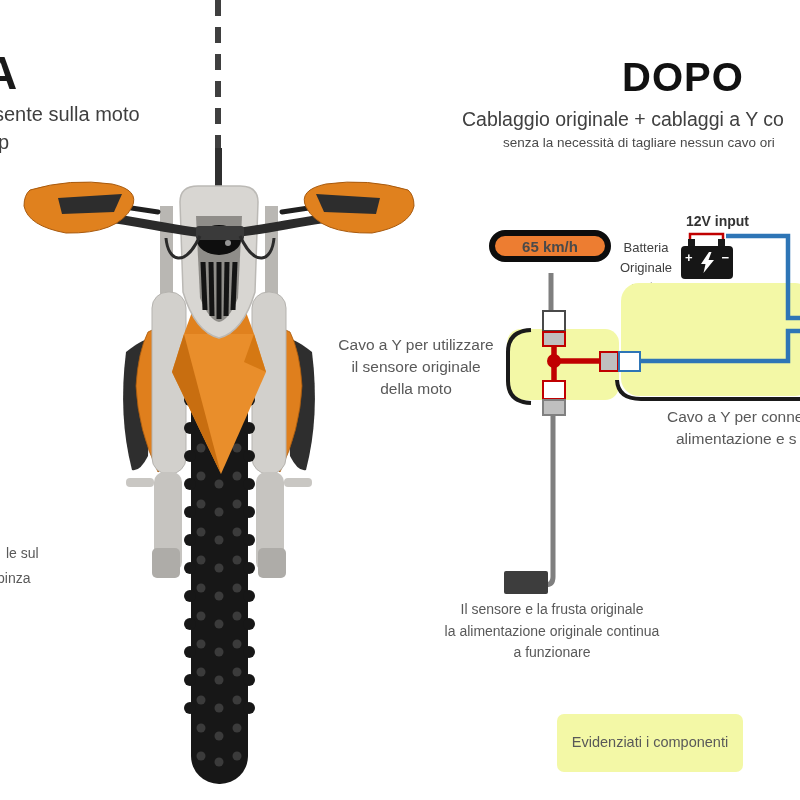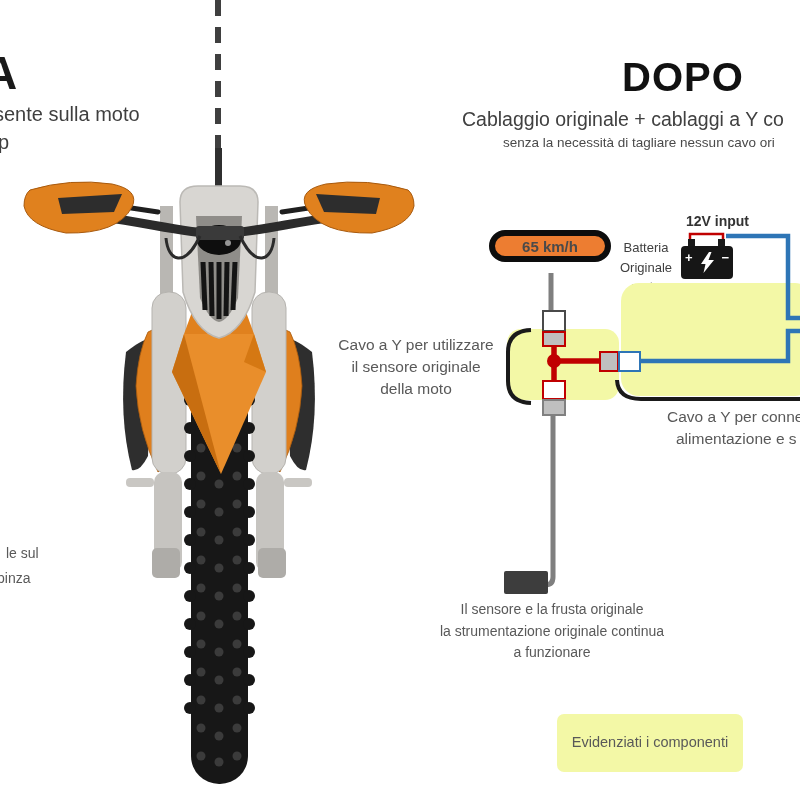--- a/index.html
+++ b/index.html
@@ -108,21 +108,21 @@
   <div class="abs lbl lbl-r" style="left:330px;top:334px;width:172px;">
     <div>Cavo a Y per utilizzare</div>
     <div>il sensore originale</div>
     <div>della moto</div>
   </div>
   <div class="abs lbl nowrap" style="left:667px;top:406px;">Cavo a Y per conne</div>
   <div class="abs lbl nowrap" style="left:676px;top:428px;">alimentazione e s</div>
 
   <div class="abs note" style="left:420px;top:599px;width:264px;">
     <div>Il sensore e la frusta originale</div>
-    <div>la strumentazione originale continua</div>
+    <div>la alimentazione originale continua</div>
     <div>a funzionare</div>
   </div>
 
   <div class="abs kit-box">
     <div>Evidenziati i componenti</div>
   </div>
 
   <svg class="abs bike" width="436" height="652" viewBox="0 148 436 652">
 
     <rect x="215" y="148" width="7" height="82" fill="#2f2f2f"></rect>

